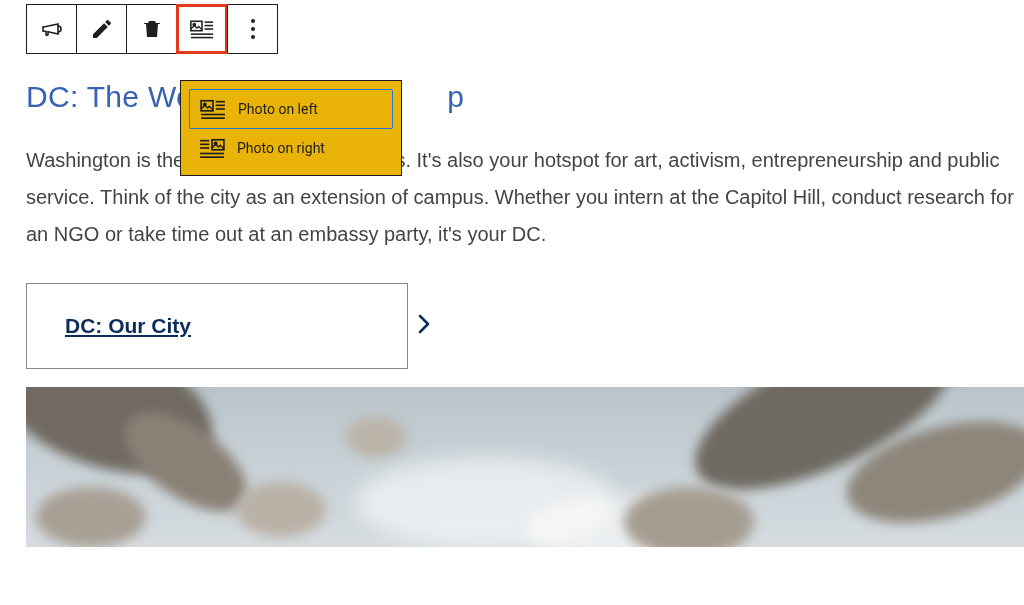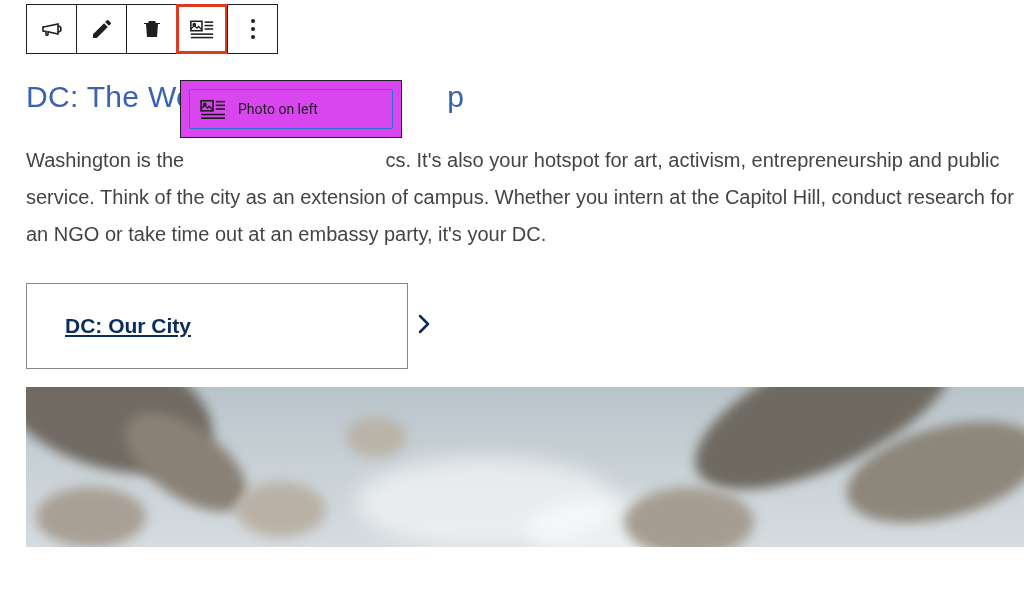--- a/index.html
+++ b/index.html
@@ -44,21 +44,21 @@
   }
   .dots-inner span {
     width: 4px; height: 4px; background:#1e1e1e; border-radius:50%;
   }
   .dropdown {
     position: absolute;
     top: 80px;
     left: 180px;
     width: 222px;
     border: 1px solid #1e1e1e;
-    background: #d946ef;
+    background: #eab308;
     padding: 8px;
     z-index: 10;
   }
   .dropdown-item {
     display: flex;
     align-items: center;
     gap: 12px;
     padding: 8px 10px;
     cursor: pointer;
     font-size: 14px;
@@ -195,20 +195,33 @@
       <circle cx="5" cy="7" r="1.3" fill="#1e1e1e"></circle>
       <path d="M1 12l4-4 3 3 2-2 4 4" stroke-width="1.5"></path>
       <line x1="17" y1="4" x2="27" y2="4"></line>
       <line x1="17" y1="8" x2="27" y2="8"></line>
       <line x1="17" y1="12" x2="27" y2="12"></line>
       <line x1="1" y1="18" x2="27" y2="18"></line>
       <line x1="1" y1="22" x2="27" y2="22"></line>
     </svg>
     <span>Photo on left</span>
   </div>
+  <div class="dropdown-item">
+    <svg viewBox="0 0 28 24" fill="none" stroke="#1e1e1e" stroke-width="1.8">
+      <rect x="14" y="3" width="13" height="11"></rect>
+      <circle cx="18" cy="7" r="1.3" fill="#1e1e1e"></circle>
+      <path d="M14 12l4-4 3 3 2-2 4 4" stroke-width="1.5"></path>
+      <line x1="1" y1="4" x2="11" y2="4"></line>
+      <line x1="1" y1="8" x2="11" y2="8"></line>
+      <line x1="1" y1="12" x2="11" y2="12"></line>
+      <line x1="1" y1="18" x2="27" y2="18"></line>
+      <line x1="1" y1="22" x2="27" y2="22"></line>
+    </svg>
+    <span>Photo on right</span>
+  </div>
 </div>
 
 <div class="page">
   <h2 class="heading">
     <span>DC: The Wo</span><span style="visibility:hidden;">rld at Your Doorste</span><span>p</span>
   </h2>
   <p class="body-text">
     <span>Washington is the</span><span style="visibility:hidden;"> epicenter of U.S. politi</span><span>cs. It's also your hotspot for art, activism, entrepreneurship and public service. Think of the city as an extension of campus. Whether you intern at the Capitol Hill, conduct research for an NGO or take time out at an embassy party, it's your DC.</span>
   </p>
 

